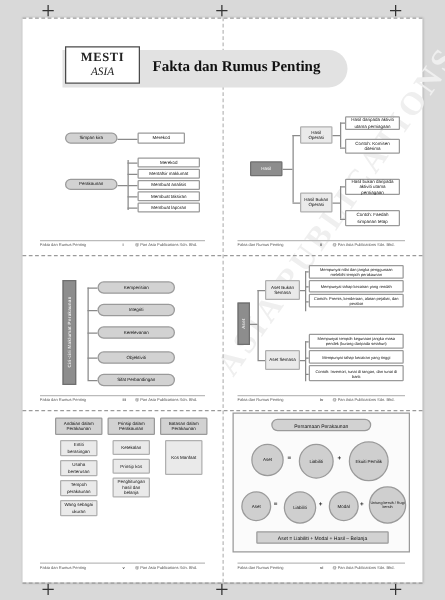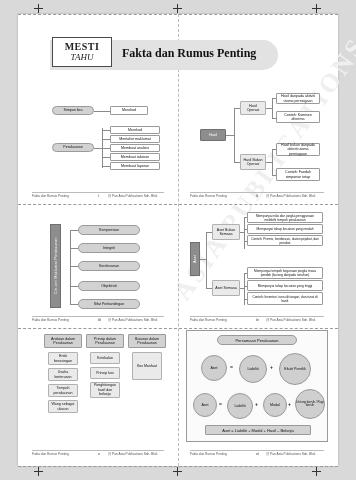--- a/index.html
+++ b/index.html
@@ -140,21 +140,21 @@
   <div class="fold" style="left:0; top:0px; width:320px;"></div>
   <div class="fold" style="left:0; top:190px; width:320px;"></div>
   <div class="fold" style="left:0; top:314px; width:320px;"></div>
   <div class="fold" style="left:0; top:452px; width:320px;"></div>
   <div style="position:absolute; left:160px; top:0; width:0; height:452px; border-left:1px dashed #b9b9b9;"></div>
 
   <div class="header">
     <div class="hdr-plate"></div>
     <div class="mesti-box">
       <div class="mesti">MESTI</div>
-      <div class="tahu">TAHU</div>
+      <div class="tahu">ASIA</div>
     </div>
     <div class="hdr-title">Fakta dan Rumus Penting</div>
   </div>
 
   <div class="panel" style="left:30px; top:82px; width:120px; height:95px;">
     <div class="box pill gray" style="left:4px; top:10px; width:42px; height:9px;">Simpan kira</div>
     <div class="ln lnh" style="left:46px; top:14.5px; width:16px;"></div>
     <div class="box rect white" style="left:62px; top:10px; width:38px; height:9px;">Merekod</div>
 
     <div class="box pill gray" style="left:4px; top:47px; width:42px; height:9px;">Perakaunan</div>

